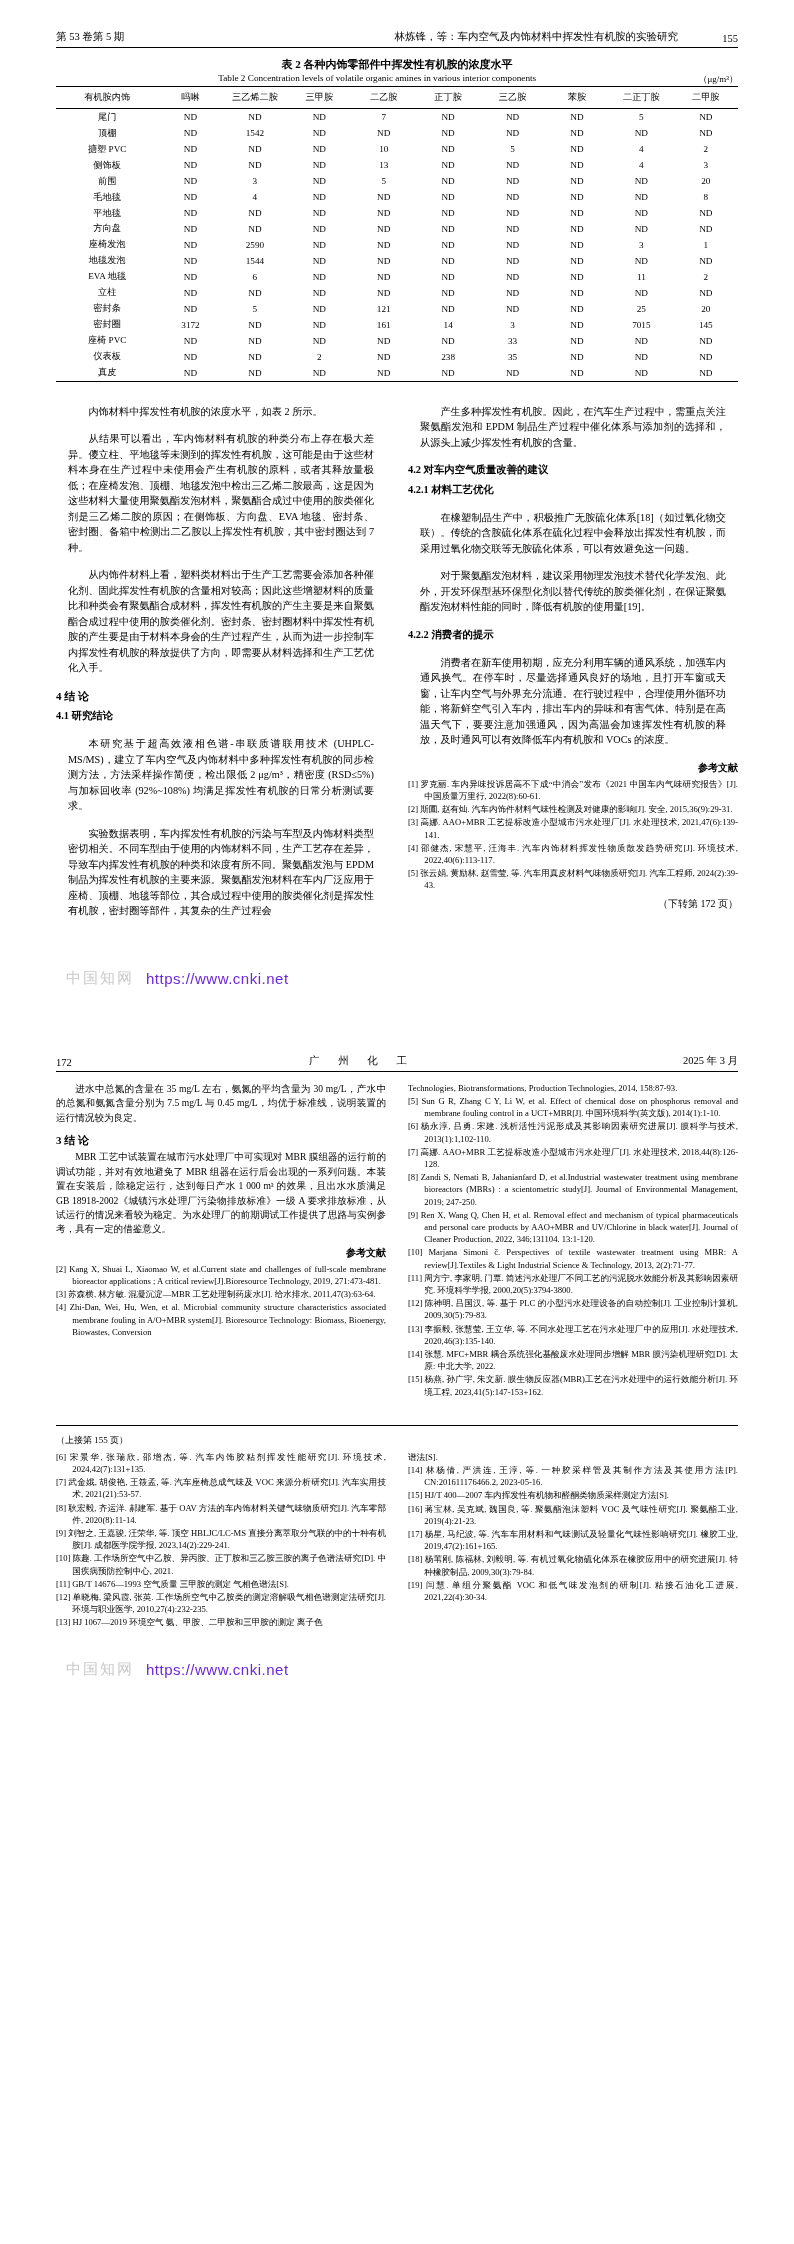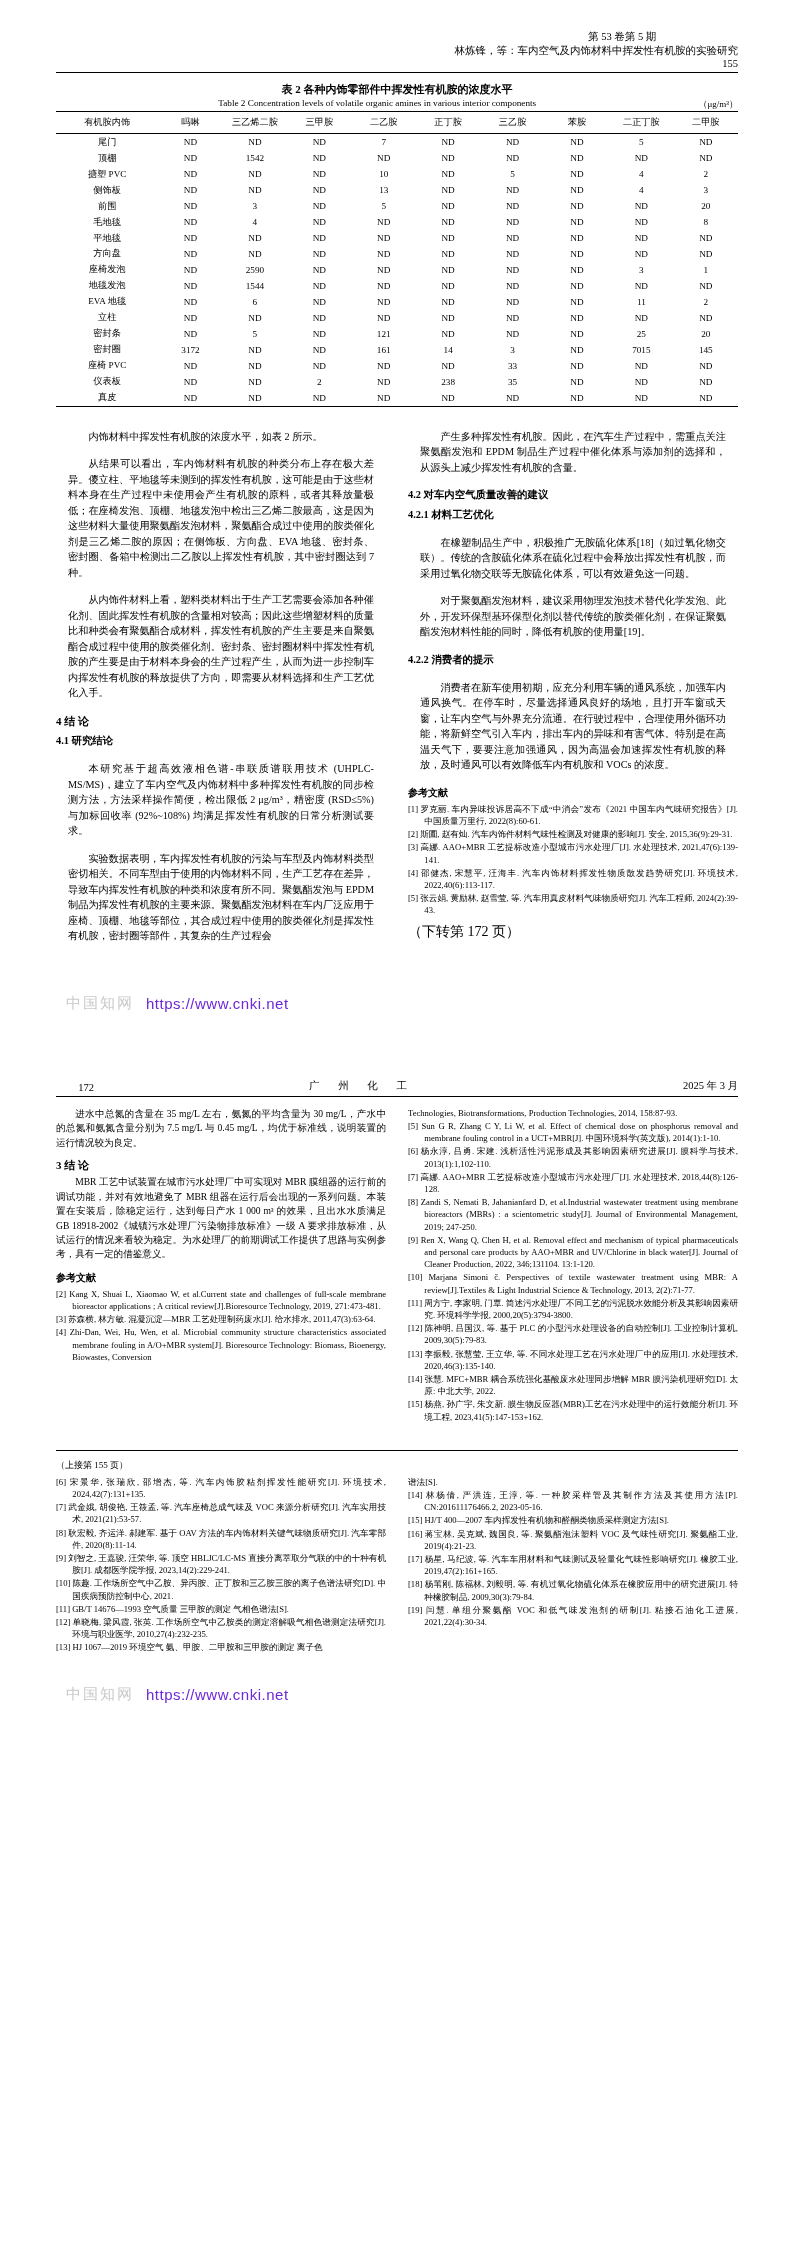--- a/index.html
+++ b/index.html
@@ -17,21 +17,20 @@
   }
   
   .p1{padding:30px 56px 0 56px;}
   .runhead{
     display:flex;
     align-items:flex-end;
     font-size:10.5px;
     border-bottom:1.1px solid #000;
     padding-bottom:3px;
     margin-bottom:9px;
-    flex-direction:column;
   }
   .runhead .left{width:150px;}
   .runhead .mid{flex:1;text-align:right;}
   .runhead .right{width:60px;text-align:right;}
 
   .tbl-title{
     text-align:center;
     font-size:11px;
     font-weight:bold;
     margin-top:4px;
@@ -88,36 +87,36 @@
     margin:7px 0 2px 0;
     text-indent:0;
   }
   h4.sub{
     font-size:10.4px;
     font-weight:bold;
     margin:4px 0 1px 0;
     text-indent:0;
   }
   .refs-title{
-    text-align:left;
+    text-align:right;
     font-size:10px;
     font-weight:bold;
     margin:8px 0 3px 0;
   }
   .ref{
     font-size:8.6px;
     line-height:1.42;
     text-indent:-1.9em;
     padding-left:1.9em;
     margin:0 0 1px 0;
     text-align:justify;
   }
   .cont-note{
-    font-size:14px;
-    text-align:left;
+    font-size:10px;
+    text-align:right;
     margin-top:4px;
   }
   .watermark{
     display:flex;
     align-items:center;
     gap:12px;
     margin:38px 0 10px 0;
     padding-left:10px;
     color:#b9b9b9;
     font-size:15px;
@@ -132,21 +131,21 @@
   
   .p2{padding:26px 56px 0 56px;margin-top:40px;}
   .runhead2{
     display:flex;
     align-items:flex-end;
     font-size:10.5px;
     border-bottom:1.1px solid #000;
     padding-bottom:3px;
     margin-bottom:10px;
   }
-  .runhead2 .left{width:60px;text-align:center;}
+  .runhead2 .left{width:60px;}
   .runhead2 .mid{flex:1;text-align:center;letter-spacing:8px;}
   .runhead2 .right{width:130px;text-align:right;}
 
   .cols2{display:flex;gap:22px;}
   .col2{width:50%;font-size:9.6px;line-height:1.5;text-align:justify;}
   .col2 p{margin:0;text-indent:2em;}
 
   .sep-line{
     border:0;border-top:0.8px solid #000;margin:26px 0 8px 0;
   }

